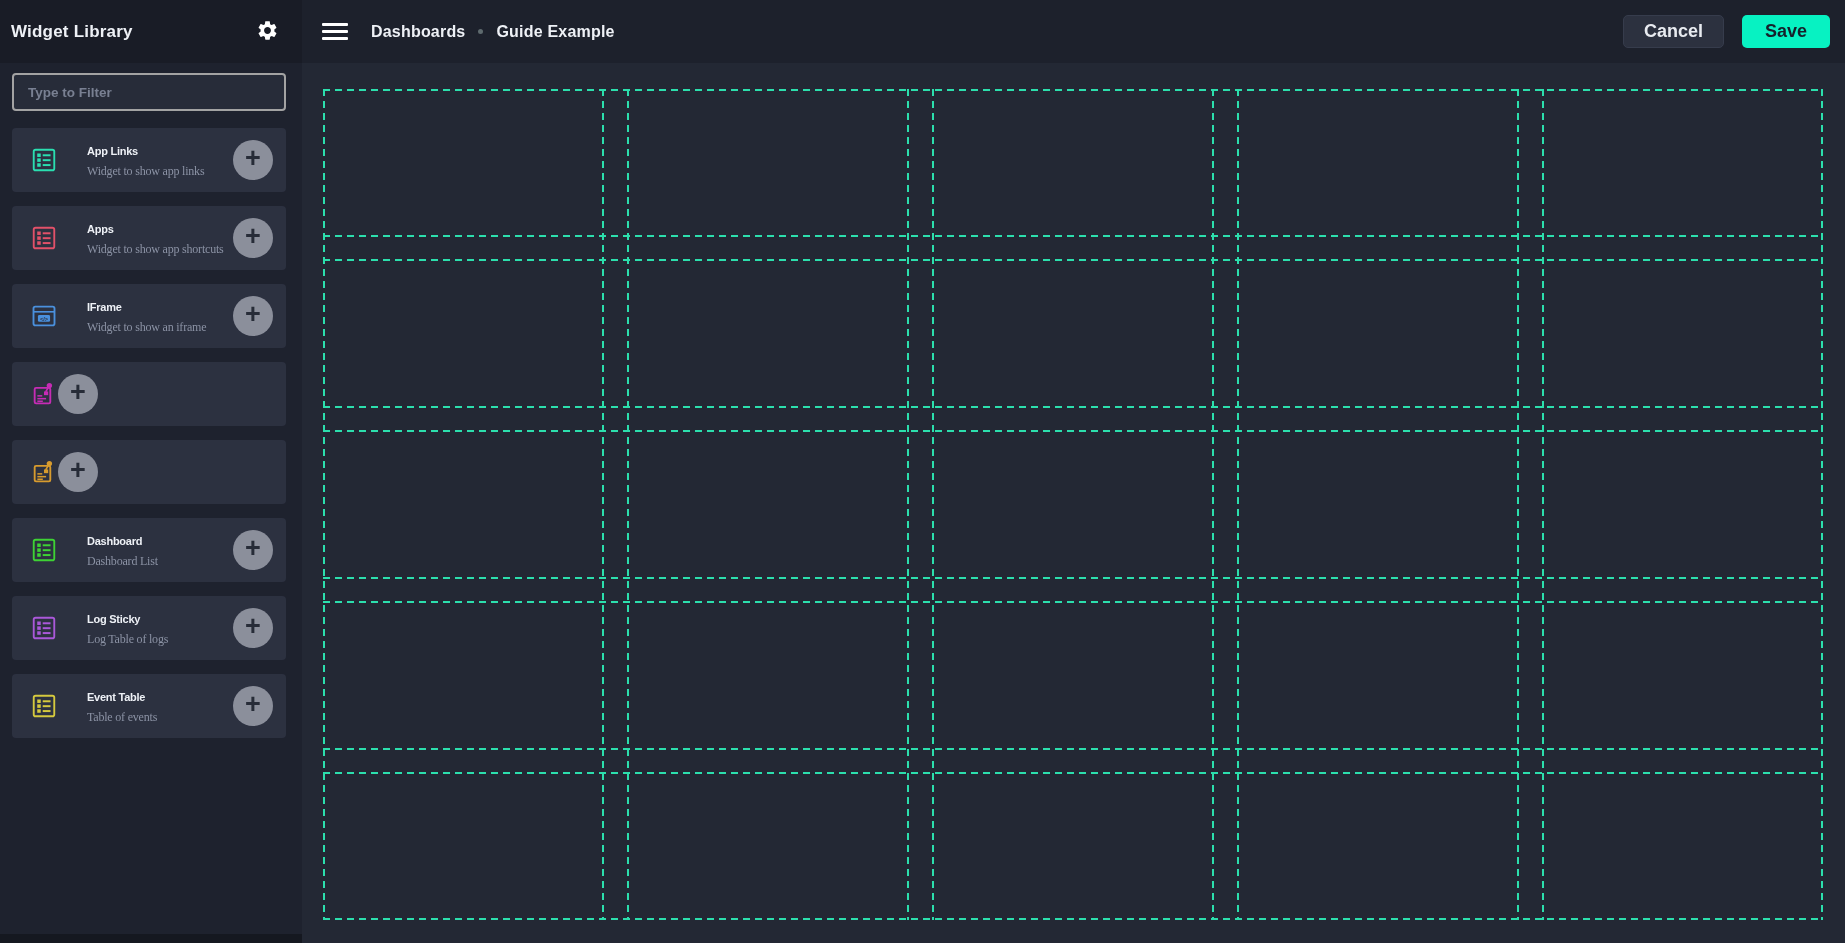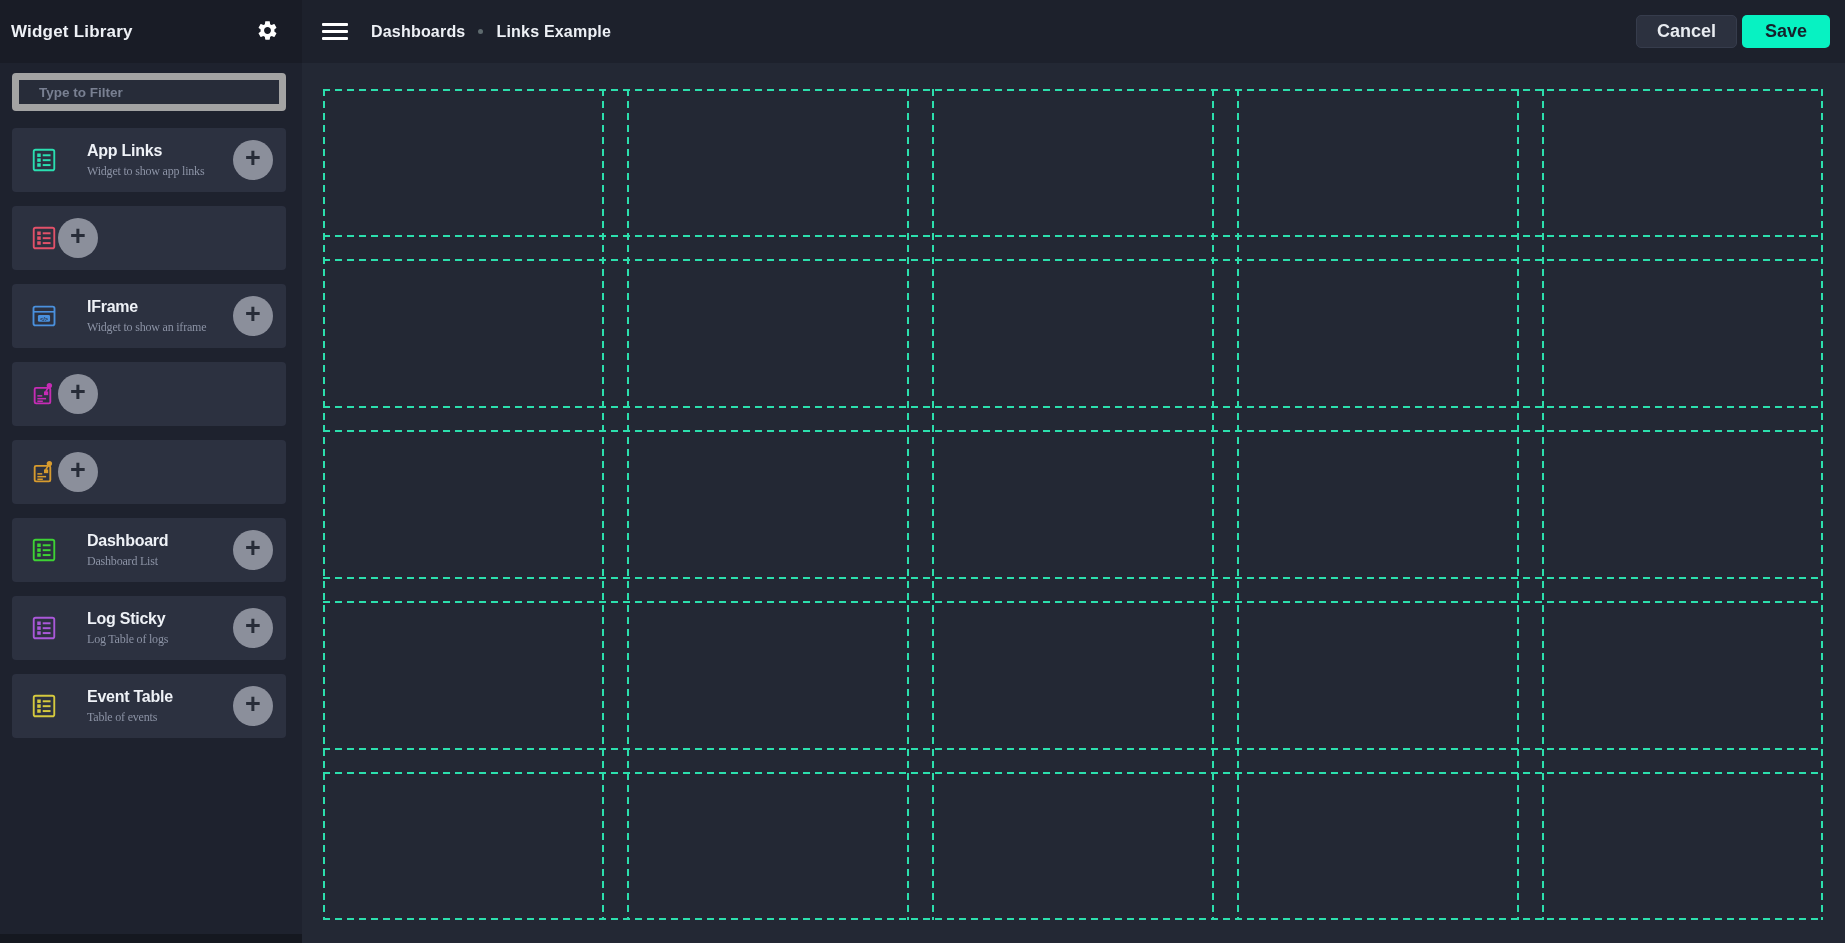--- a/index.html
+++ b/index.html
@@ -18,47 +18,47 @@
     font-family:"Liberation Sans", sans-serif;}
   .app{width:1845px;height:943px;display:flex;}
 
   
   .sidebar{width:302px;flex:0 0 302px;display:flex;flex-direction:column;position:relative;background:var(--bg-sidebar);}
   .sidebar-header{height:63px;flex:0 0 63px;background:var(--bg-sideheader);display:flex;align-items:center;
     padding:0 23px 0 11px;}
   .sidebar-title{color:var(--text);font-size:17px;font-weight:700;letter-spacing:.2px;flex:1;}
   .gear-btn{background:none;border:none;cursor:pointer;display:flex;align-items:center;padding:0;}
   .sidebar-body{flex:1;padding:10px 16px 0 12px;overflow:hidden;}
-  .filter-input{width:100%;height:38px;background:#272c39;border:7px solid #a3a3a3;border-radius:4px;
-    color:var(--text);font-size:13.5px;padding:0 20px;outline:none;font-family:inherit;}
+  .filter-input{width:100%;height:38px;background:#272c39;border:2px solid #a3a3a3;border-radius:4px;
+    color:var(--text);font-size:13.5px;padding:0 14px;outline:none;font-family:inherit;}
   .filter-input::placeholder{color:#798092;font-weight:600;}
   .widget-list{margin-top:17px;display:flex;flex-direction:column;gap:14px;}
   .card{background:var(--bg-card);border-radius:4px;min-height:62px;display:flex;align-items:center;
     padding:12px 13px 12px 18px;cursor:grab;}
   .w-icon{width:28px;height:28px;flex:0 0 28px;display:flex;align-items:center;justify-content:center;}
   .w-text{width:157px;margin-left:29px;margin-right:auto;}
-  .w-title{color:var(--text);font-size:16px;font-weight:700;line-height:20px;letter-spacing:-0.25px;}
+  .w-title{color:var(--text);font-size:11px;font-weight:700;line-height:20px;letter-spacing:-0.25px;}
   .w-desc{color:var(--muted);font-size:12px;line-height:16px;margin-top:2px;letter-spacing:-0.2px;font-family:Liberation Serif, serif;}
   .add-btn{width:40px;height:40px;flex:0 0 40px;border-radius:50%;background:#8b8f9b;border:none;cursor:pointer;
     display:flex;align-items:center;justify-content:center;}
   .add-btn .plus{color:#272c38;font-size:27px;font-weight:700;line-height:1;margin-top:-3px;}
   .sidebar-scroll{position:absolute;left:0;bottom:0;width:100%;height:9px;background:#151820;}
 
   
   .main{flex:1;display:flex;flex-direction:column;min-width:0;}
   .topbar{height:63px;flex:0 0 63px;background:var(--bg-topbar);display:flex;align-items:center;}
   .hamburger{background:none;border:none;cursor:pointer;margin-left:20px;display:flex;flex-direction:column;gap:4px;padding:4px 0;}
   .hamburger .bar{display:block;width:26px;height:3px;border-radius:1px;background:#fff;}
   .breadcrumb{display:flex;align-items:center;margin-left:23px;}
   .crumb{color:var(--text);font-size:16px;font-weight:700;letter-spacing:.2px;cursor:pointer;}
   .crumb-dot{width:5px;height:5px;border-radius:50%;background:#5e6a6e;margin:0 13px;}
   .topbar-spacer{flex:1;}
   .btn{height:33px;border-radius:5px;font-family:inherit;font-size:18px;font-weight:700;cursor:pointer;border:none;}
   .btn-cancel{background:#2c313f;color:#e8ebf0;padding:0 20px;border:1px solid #363c4c;}
-  .btn-save{background:var(--save);color:#16212b;padding:0 23px;margin-left:5px;margin-right:15px;}
+  .btn-save{background:var(--save);color:#16212b;padding:0 23px;margin-left:18px;margin-right:15px;}
 
   .canvas{flex:1;background:var(--bg-canvas);position:relative;}
   .grid{position:absolute;left:21px;top:26px;width:1500px;height:831px;}
   .gline{position:absolute;pointer-events:none;}
   .gline.v{width:2px;top:0;height:100%;
     background:repeating-linear-gradient(180deg,var(--accent) 0 7px,transparent 7px 12px);}
   .gline.h{height:2px;left:0;width:100%;
     background:repeating-linear-gradient(90deg,var(--accent) 0 7px,transparent 7px 12px);}
 </style>
 </head>
@@ -106,20 +106,24 @@
               <svg viewBox="0 0 24 24" width="28" height="28">
                 <rect x="3.2" y="3.2" width="17.6" height="17.6" rx="1.6" fill="none" stroke="currentColor" stroke-width="1.6"></rect>
                 <rect x="6.2" y="6.4" width="3" height="3" fill="currentColor"></rect>
                 <rect x="10.9" y="7.1" width="6.7" height="1.7" fill="currentColor"></rect>
                 <rect x="6.2" y="10.6" width="3" height="3" fill="currentColor"></rect>
                 <rect x="10.9" y="11.3" width="6.7" height="1.7" fill="currentColor"></rect>
                 <rect x="6.2" y="14.8" width="3" height="3" fill="currentColor"></rect>
                 <rect x="10.9" y="15.5" width="6.7" height="1.7" fill="currentColor"></rect>
               </svg>
             </span>
+    <div class="w-text">
+      <div class="w-title">Apps</div>
+      <div class="w-desc">Widget to show app shortcuts</div>
+    </div>
     <button class="add-btn">
       <span class="plus">+</span>
     </button>
   </div>
 
   <div class="card">
     <span class="w-icon" style="color: rgb(74, 144, 221);">
               <svg viewBox="0 0 24 24" width="28" height="28">
                 <rect x="3" y="4" width="18" height="16" rx="1.6" fill="none" stroke="currentColor" stroke-width="1.6"></rect>
                 <line x1="3" y1="8.4" x2="21" y2="8.4" stroke="currentColor" stroke-width="1.4"></line>
@@ -240,21 +244,21 @@
   <div class="main">
     <header class="topbar">
       <button class="hamburger">
         <span class="bar"></span>
         <span class="bar"></span>
         <span class="bar"></span>
       </button>
       <nav class="breadcrumb">
         <span class="crumb">Dashboards</span>
         <span class="crumb-dot"></span>
-        <span class="crumb">Links Example</span>
+        <span class="crumb">Guide Example</span>
       </nav>
       <div class="topbar-spacer"></div>
       <button class="btn btn-cancel">Cancel</button>
       <button class="btn btn-save">Save</button>
     </header>
 
     <div class="canvas">
       <div class="grid">
           <div class="gline v" style="left: 0px;"></div>
           <div class="gline v" style="left: 1498px;"></div>

